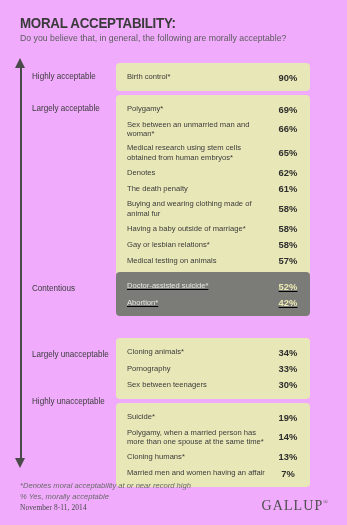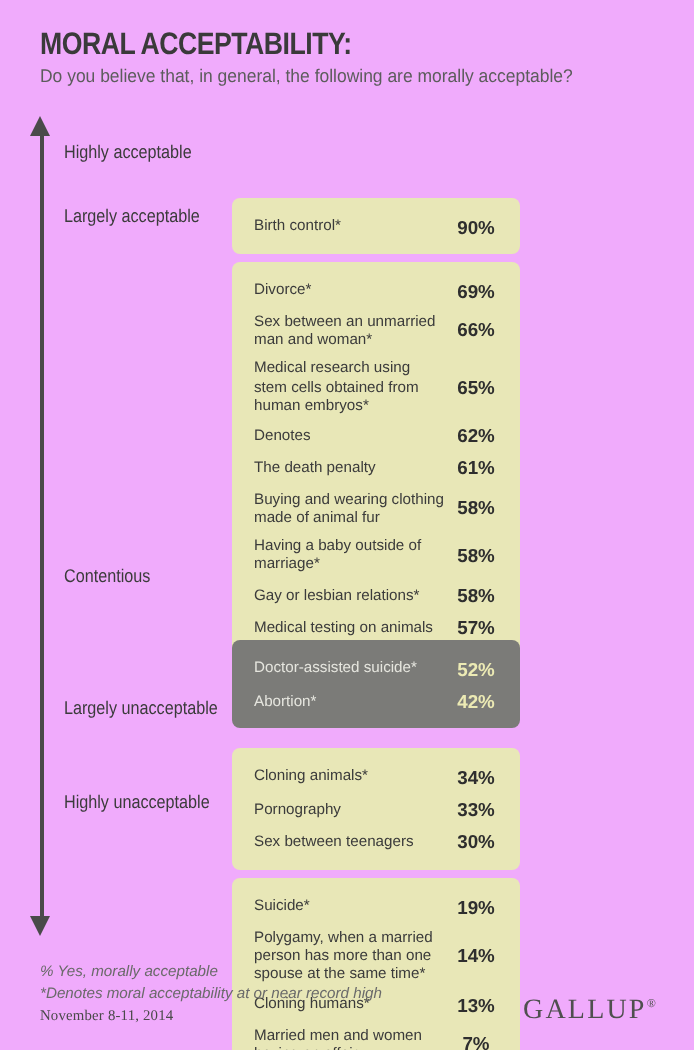--- a/index.html
+++ b/index.html
@@ -80,25 +80,24 @@
     font-size: 9.2px;
     color: #3b3b3b;
     line-height: 11px;
     transform: scaleX(0.88);
     transform-origin: left top;
     white-space: nowrap;
   }
   .block {
     position: absolute;
     left: 116px;
-    width: 144px;
+    width: 194px;
     border-radius: 4px;
     background: #e8e7b7;
     padding: 6px 10px 6px 11px;
-    margin-top: 36px;
   }
   .block.contentious {
     background: #7b7b78;
   }
   .row {
     display: flex;
     align-items: center;
     justify-content: space-between;
     min-height: 12px;
     padding: 2.6px 0;
@@ -172,21 +171,21 @@
           <div class="row">
             <div class="row-label">Birth control*</div>
             <div class="row-value">90%</div>
           </div>
         </div>
       </div>
       <div class="group">
         <div class="group-label" style="top: 103px;">Largely acceptable</div>
         <div class="block" style="top: 95px;">
           <div class="row">
-            <div class="row-label">Divorce*</div>
+            <div class="row-label">Polygamy*</div>
             <div class="row-value">69%</div>
           </div>
           <div class="row">
             <div class="row-label">Sex between an unmarried man and woman*</div>
             <div class="row-value">66%</div>
           </div>
           <div class="row">
             <div class="row-label">Medical research using stem cells obtained from human embryos*</div>
             <div class="row-value">65%</div>
           </div>
@@ -211,21 +210,21 @@
             <div class="row-value">58%</div>
           </div>
           <div class="row">
             <div class="row-label">Medical testing on animals</div>
             <div class="row-value">57%</div>
           </div>
         </div>
       </div>
       <div class="group">
         <div class="group-label" style="top: 283px;">Contentious</div>
-        <div class="block contentious" style="top: 284px;">
+        <div class="block contentious" style="top: 272px; text-decoration: underline;">
           <div class="row">
             <div class="row-label">Doctor-assisted suicide*</div>
             <div class="row-value">52%</div>
           </div>
           <div class="row">
             <div class="row-label">Abortion*</div>
             <div class="row-value">42%</div>
           </div>
         </div>
       </div>
@@ -263,19 +262,19 @@
           </div>
           <div class="row">
             <div class="row-label">Married men and women having an affair</div>
             <div class="row-value">7%</div>
           </div>
         </div>
       </div>
     </div>
 
   <div class="footnotes">
+    <div>*Denotes moral acceptability at or near record high</div>
     <div>% Yes, morally acceptable</div>
-    <div>*Denotes moral acceptability at or near record high</div>
   </div>
   <div class="datenote">November 8-11, 2014</div>
   <div class="gallup"><span>GALLUP</span><sup>®</sup></div>
 
 </div>
 
 </body></html>

